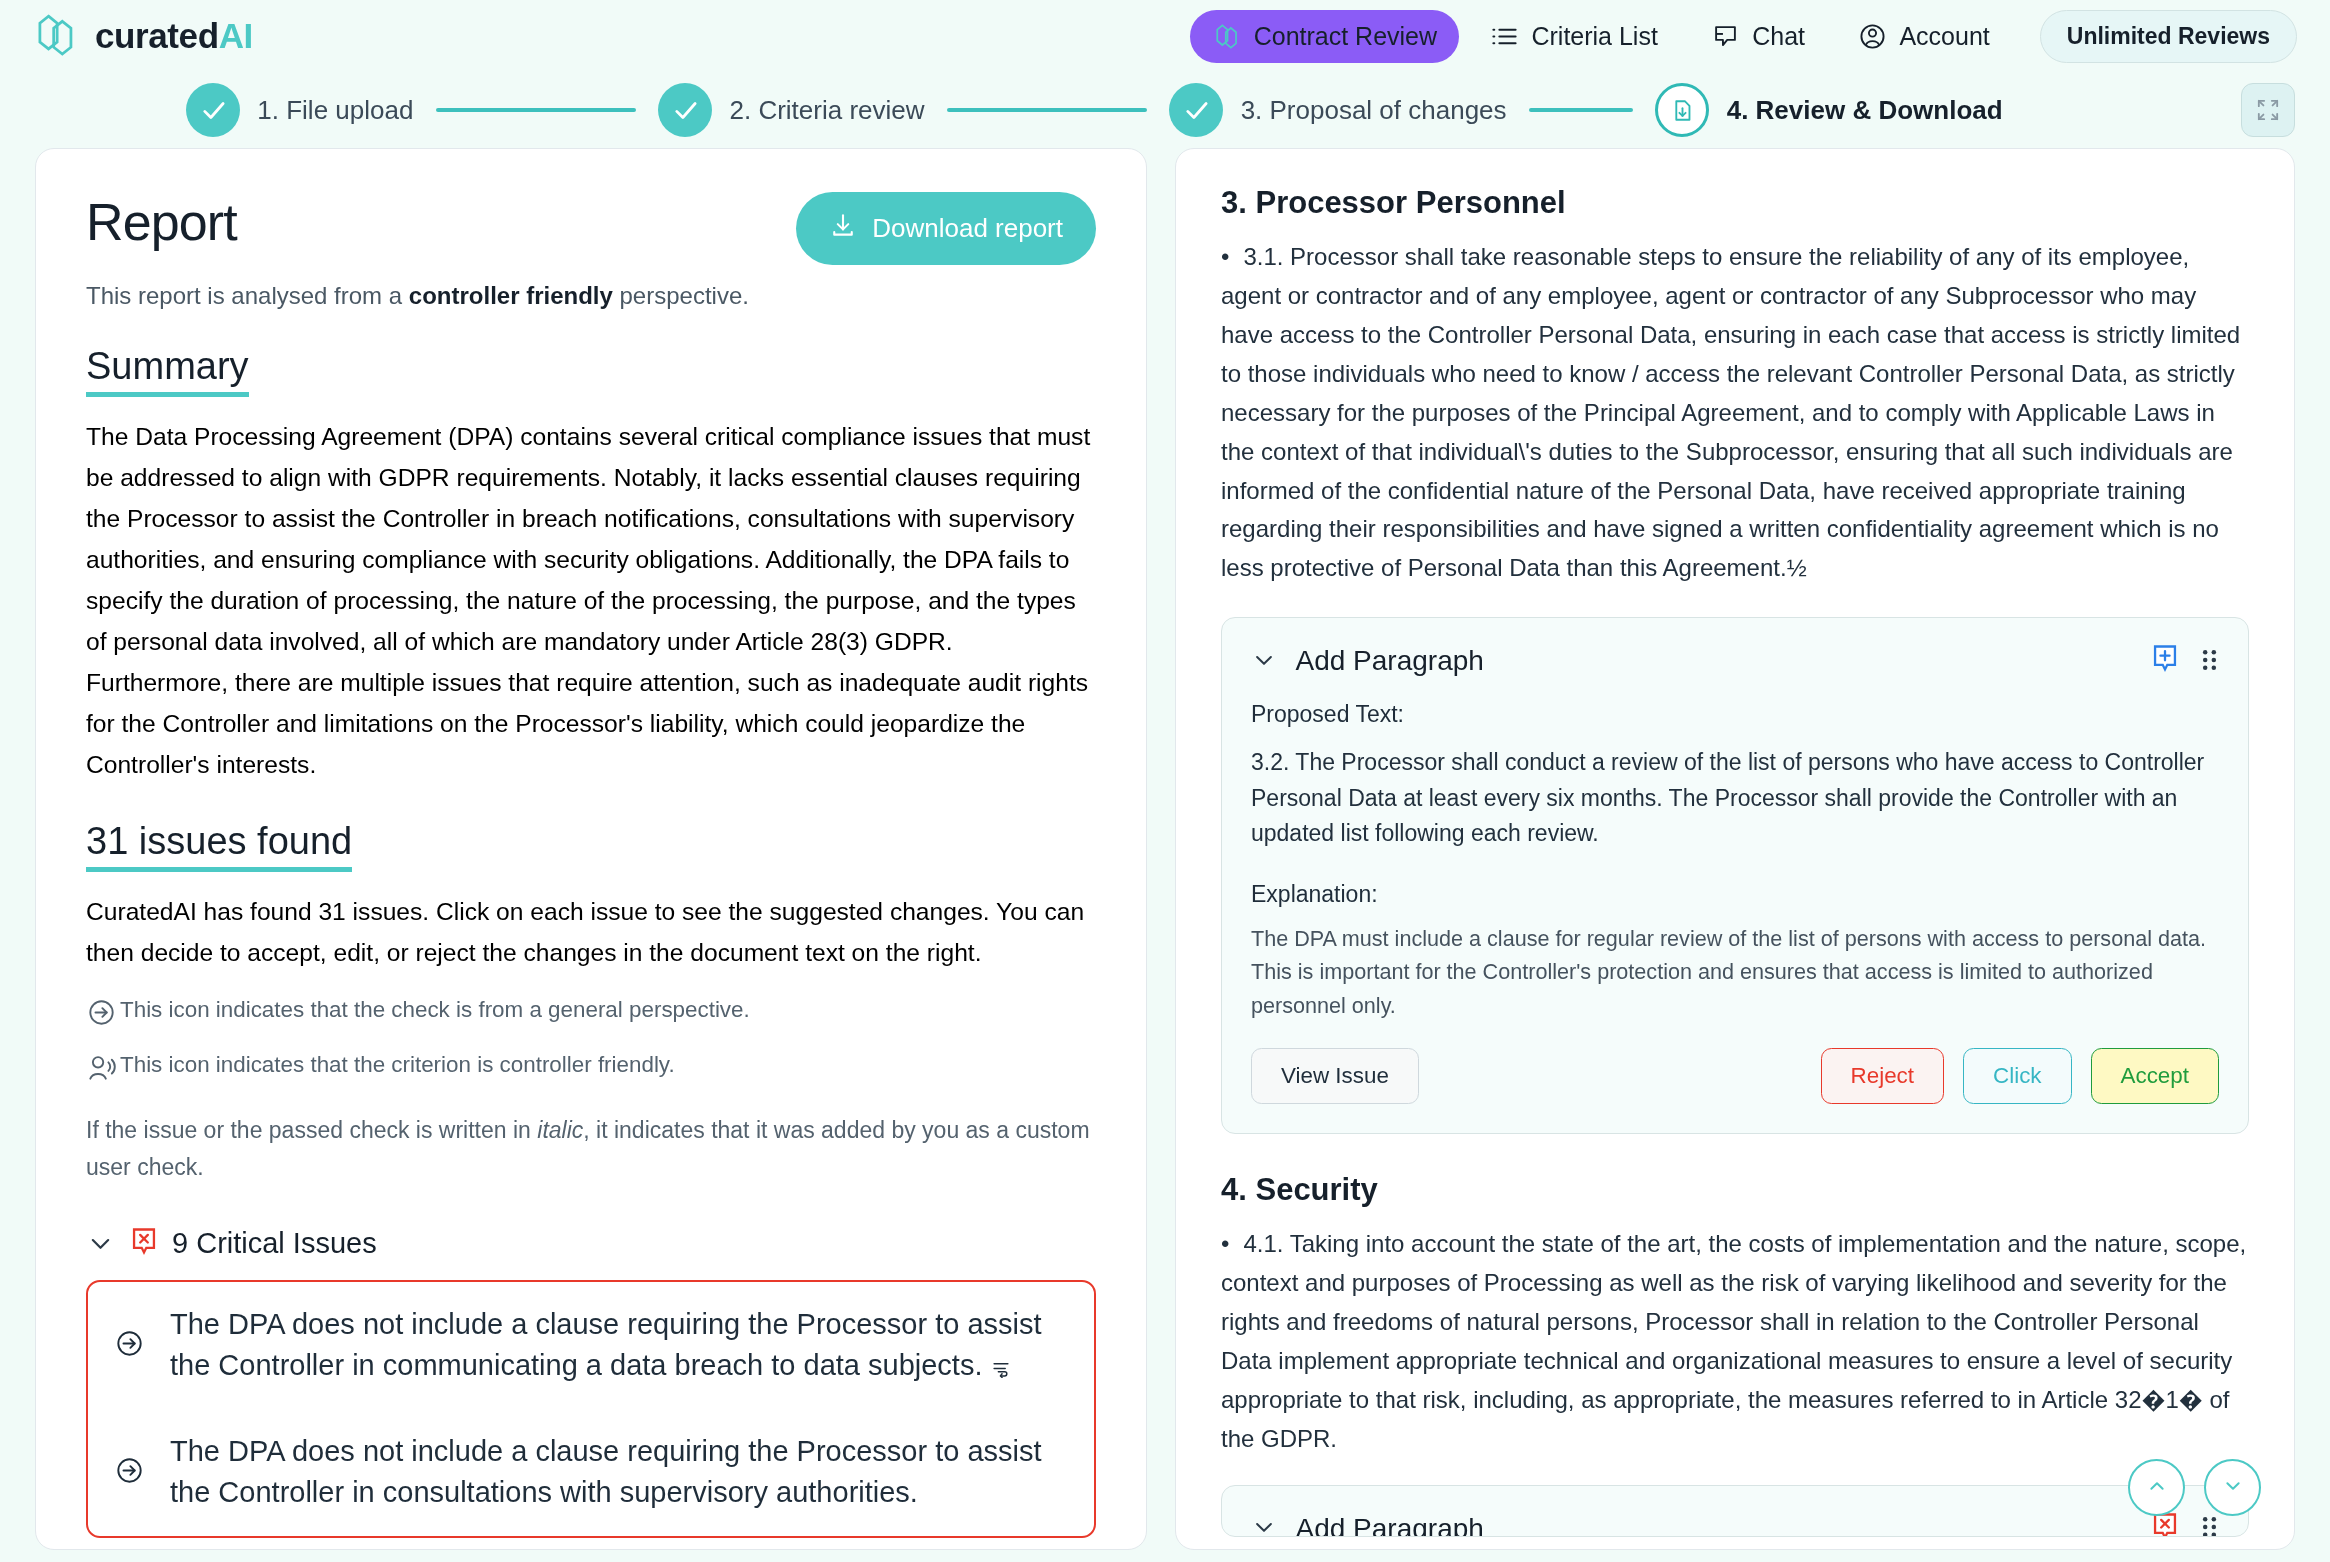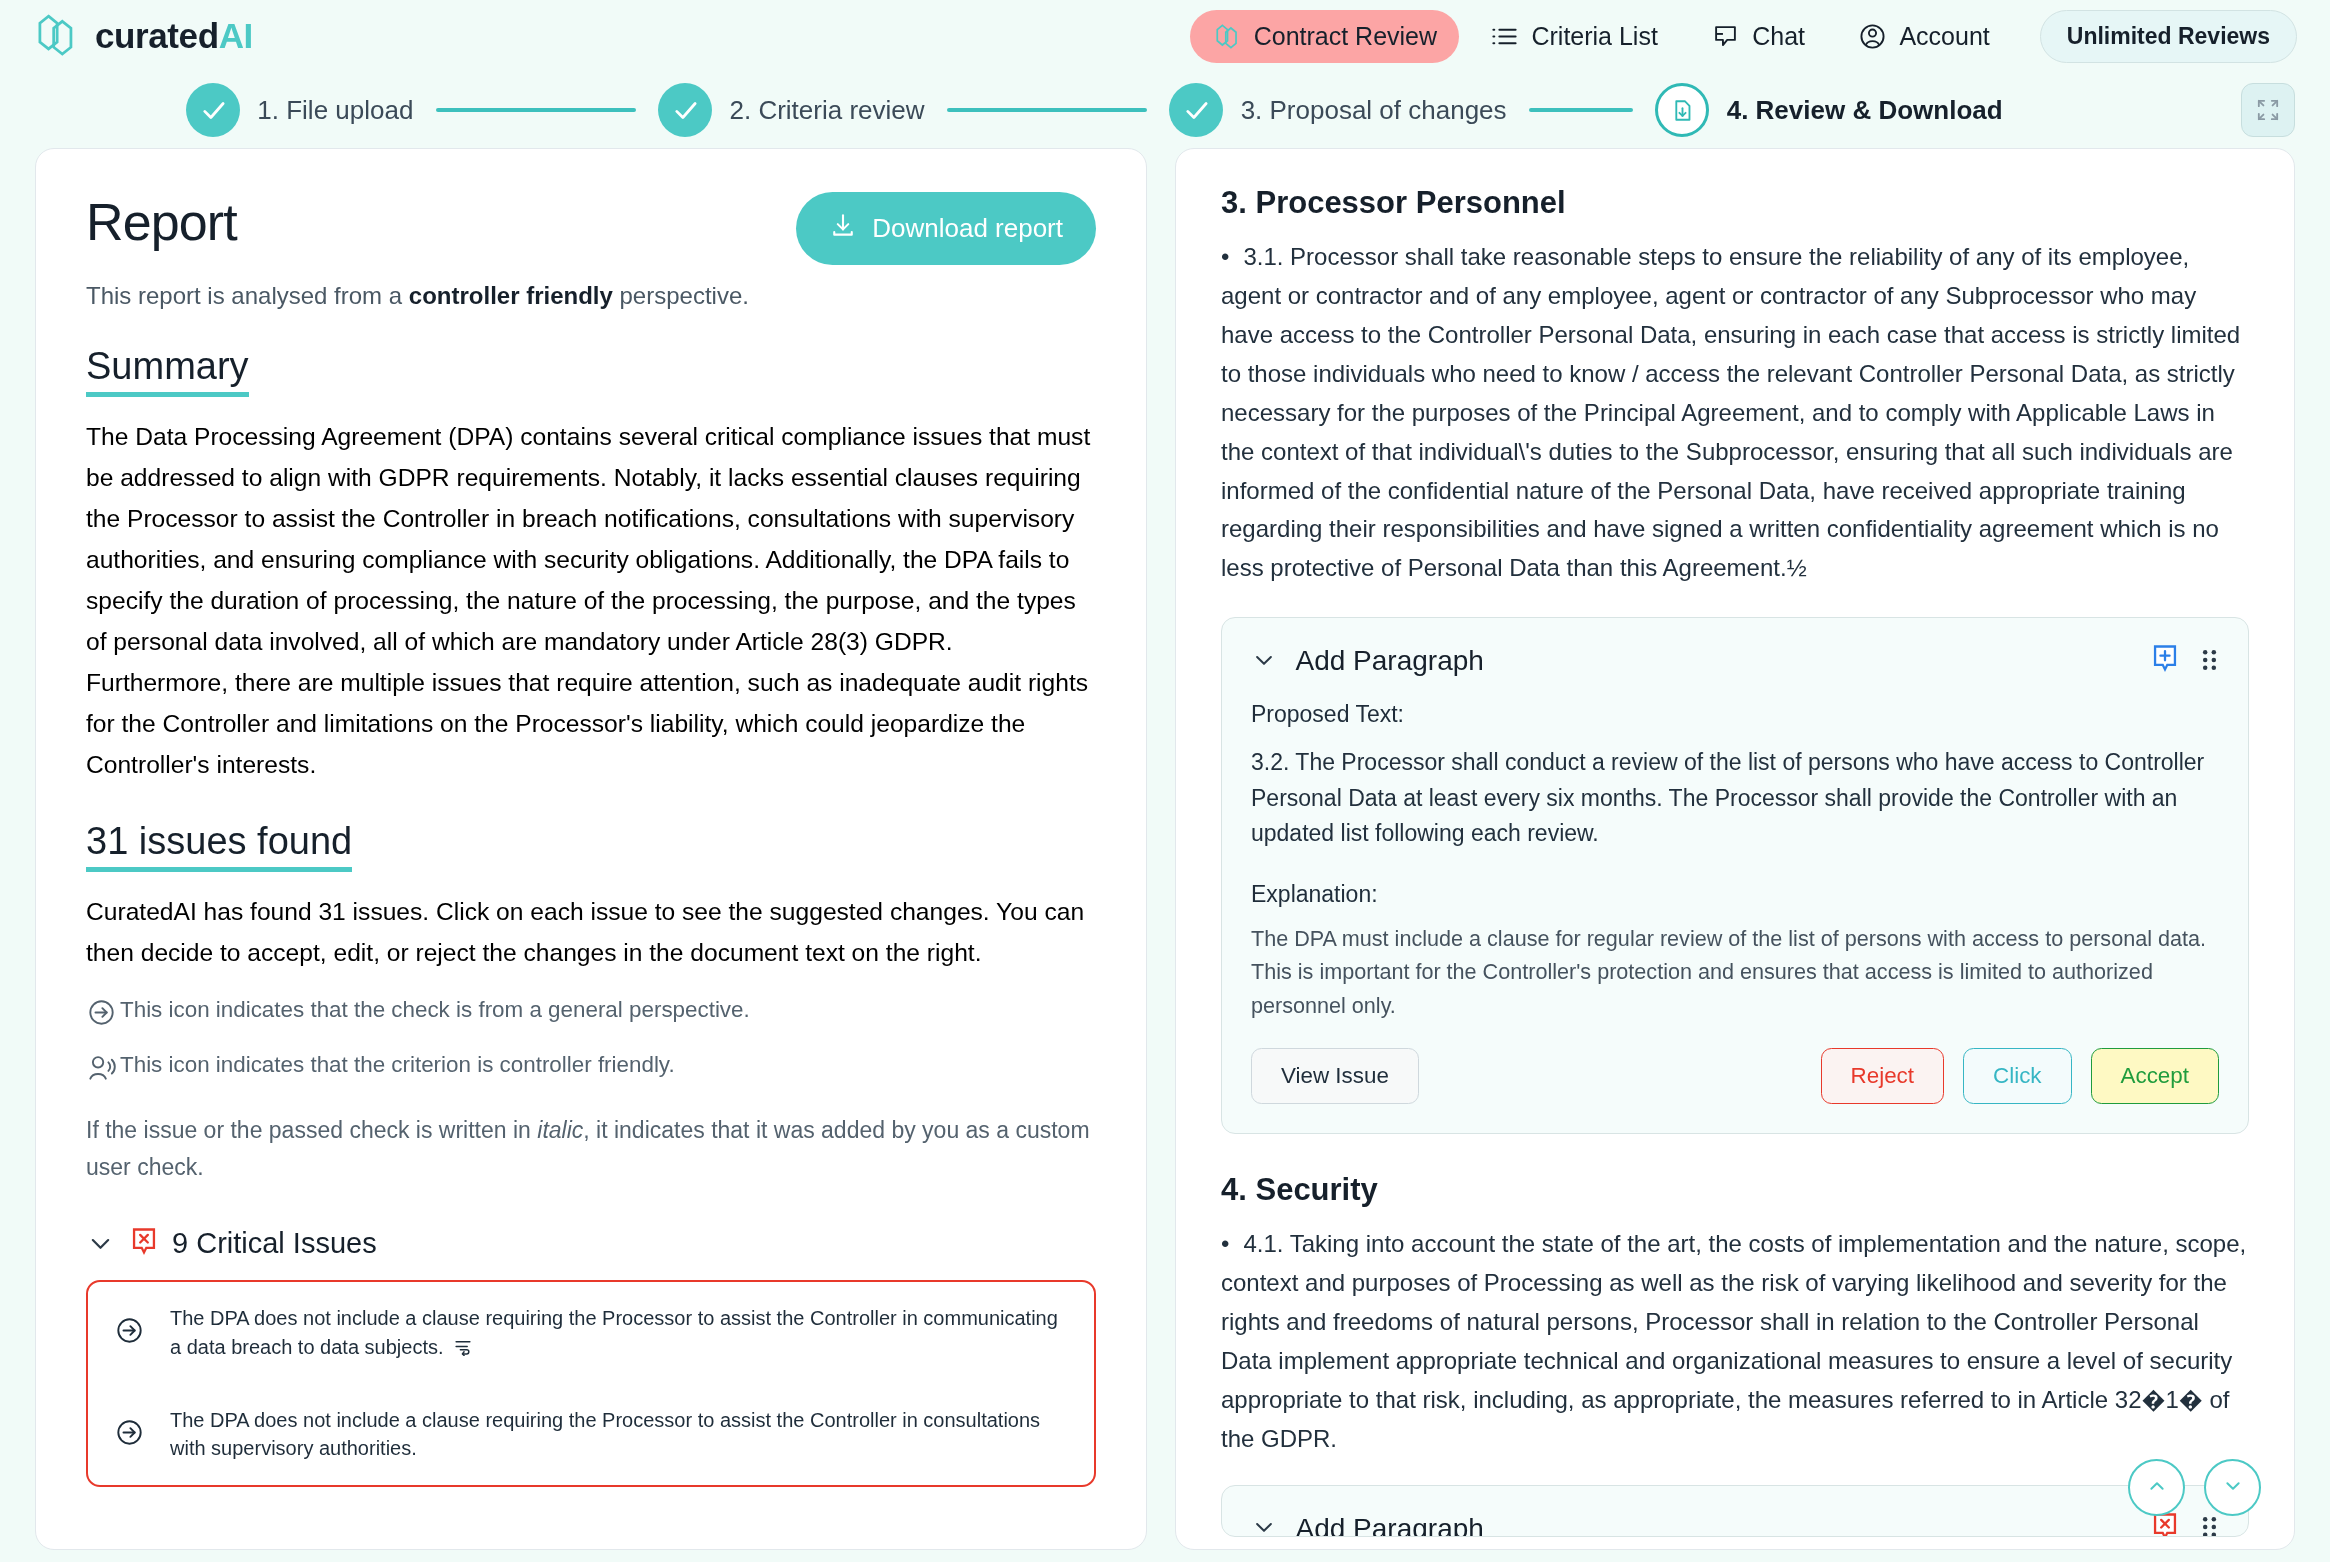--- a/index.html
+++ b/index.html
@@ -23,21 +23,21 @@
   .brand-text { font-size: 35px; font-weight: 700; letter-spacing: -0.4px; color: #16202b; }
   .brand-text .ai { color: #4cc9c5; }
 
   .nav { margin-left: auto; display: flex; align-items: center; gap: 8.6px; }
   .nav-item {
     display: flex; align-items: center; gap: 12px;
     padding: 12px 22.4px; border-radius: 862px;
     font-size: 25px; color: #16202b; cursor: pointer;
     white-space: nowrap;
   }
-  .nav-item.active { background: #fca5a5; }
+  .nav-item.active { background: #8b5cf6; }
   .nav-icon { width: 29px; height: 29px; flex: 0 0 29px; display: block; }
   .pill-badge {
     margin-left: 19px;
     padding: 12px 26px; border-radius: 862px;
     background: #e6f6f6; border: 1.7px solid #d2e3e3;
     font-size: 23px; font-weight: 700; color: #16202b;
     white-space: nowrap; cursor: pointer;
   }
 
   
@@ -131,21 +131,21 @@
     margin-top: 19px;
     border: 2.6px solid #e8392b;
     border-radius: 14px;
     overflow: hidden;
   }
   .issue-row {
     display: flex; align-items: center; gap: 21px;
     padding: 22.4px 26px;
   }
   .issue-ico { width: 35px; height: 35px; flex: 0 0 35px; }
-  .issue-txt { font-size: 20px; line-height: 1.42; color: #1f2d3a; }
+  .issue-txt { font-size: 29px; line-height: 1.42; color: #1f2d3a; }
   .inline-scroll-ico { width: 24px; height: 19px; vertical-align: -2.6px; margin-left: 7px; }
 
   
   .doc-h { font-size: 31px; font-weight: 700; color: #16202b; }
   .doc-p {
     margin-top: 17.3px;
     font-size: 24px; line-height: 1.62; color: #22303d;
     text-indent: 0;
   }
   .doc-p .bullet { display: inline-block; width: 22.4px; }

